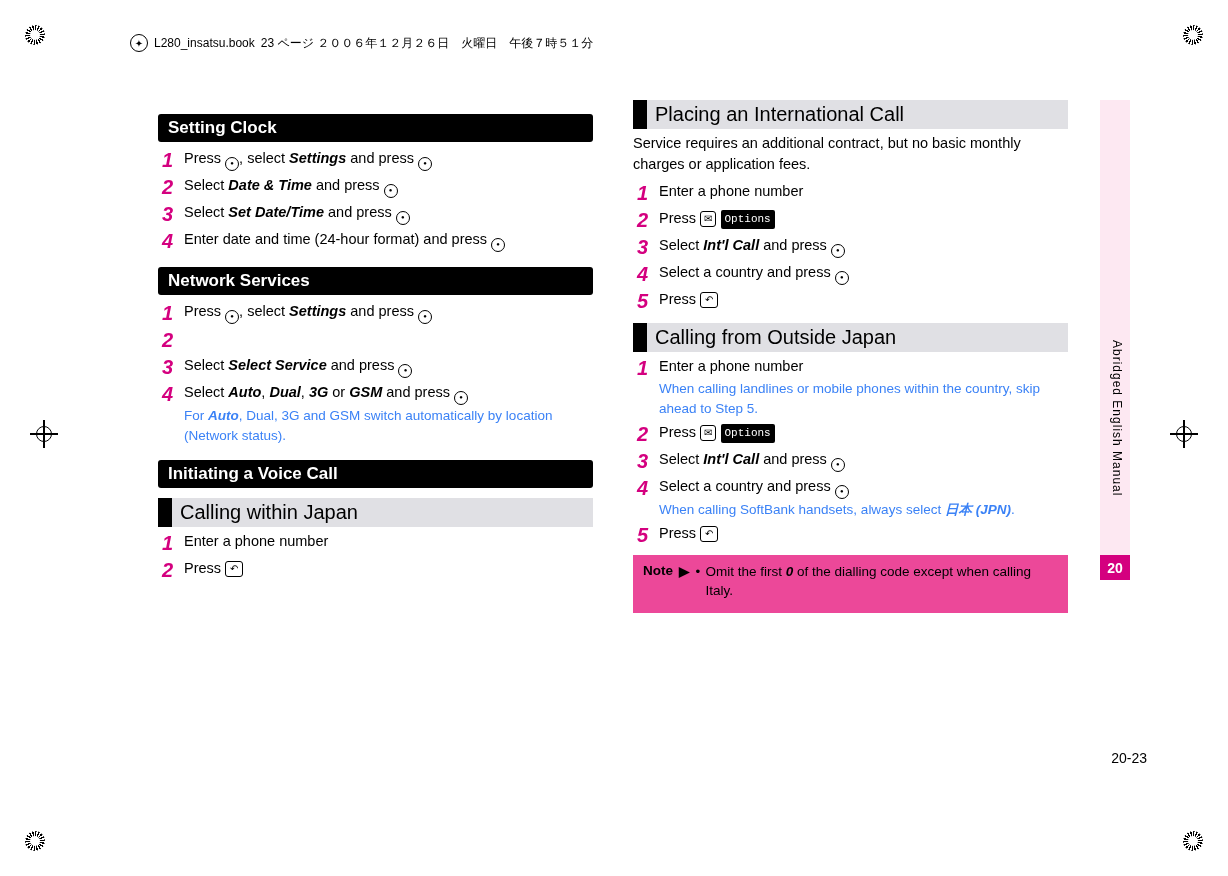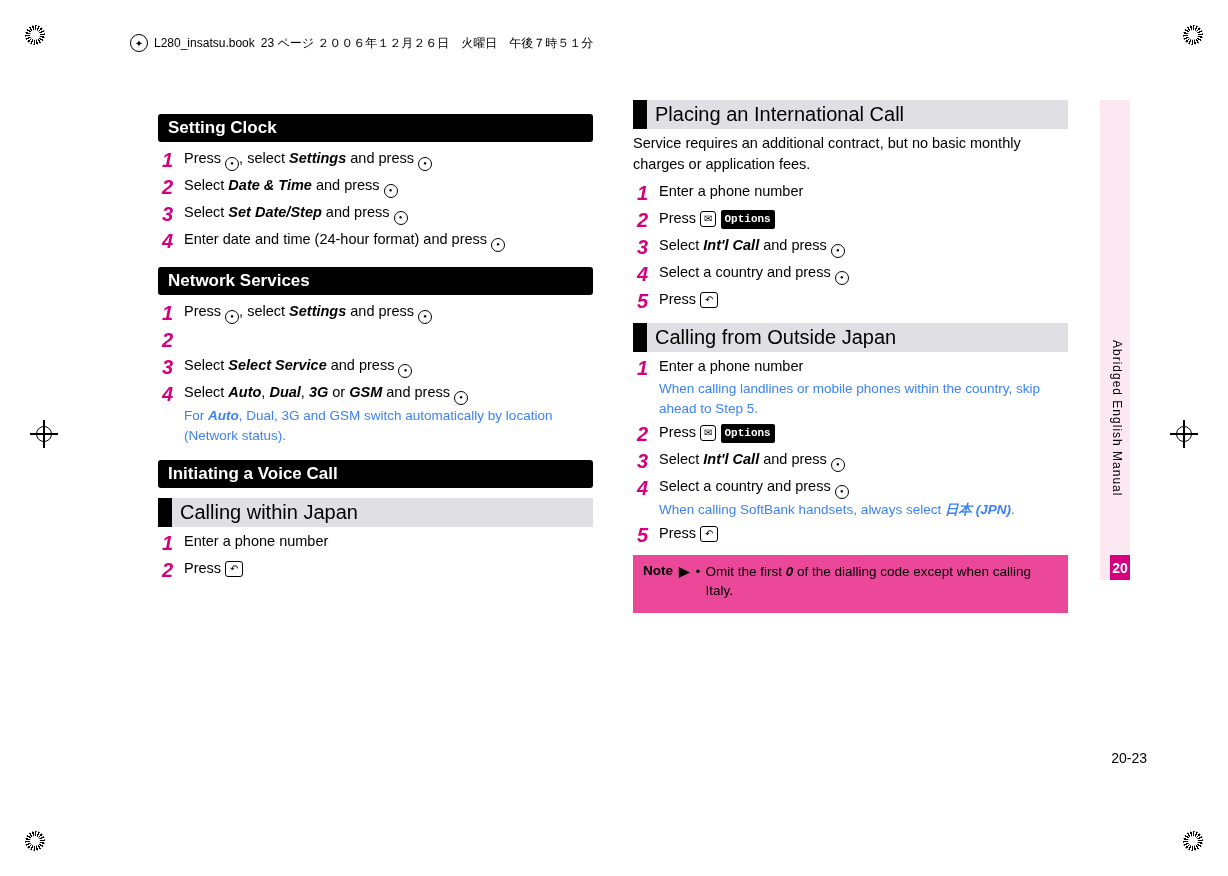--- a/index.html
+++ b/index.html
@@ -112,21 +112,21 @@
   }
   .icon-options {
     display: inline-block;
     background: #000;
     color: #fff;
     font-size: 11px;
     padding: 1px 4px;
     border-radius: 2px;
     vertical-align: 1px;
     font-family: "Courier New", monospace;
-    font-weight: bold;
+    font-weight: normal;
   }
   .bi { font-weight: bold; font-style: italic; }
   .intro { font-size: 14.5px; margin: 4px 0 6px 0; line-height: 1.45; }
   .note-box {
     background: #ec4899;
     padding: 8px 10px 10px 10px;
     margin-top: 8px;
     font-size: 13.5px;
     display: flex;
     gap: 6px;
@@ -142,21 +142,21 @@
     right: 98px;
     top: 100px;
     width: 30px;
     height: 480px;
     background: #fde8f2;
   }
   .side-tab-inner {
     position: absolute;
     right: 98px;
     top: 555px;
-    width: 20px;
+    width: 30px;
     height: 25px;
     background: #d4007f;
     color: #fff;
     font-weight: bold;
     display: flex;
     align-items: center;
     justify-content: center;
     font-size: 14px;
   }
   .side-text {
@@ -256,21 +256,21 @@
     </div>
     <div class="step">
       <span class="step-num">2</span>
       <span class="step-body">
         <span>Select </span><span class="bi">Date &amp; Time</span><span> and press </span><span class="icon-dot"></span>
       </span>
     </div>
     <div class="step">
       <span class="step-num">3</span>
       <span class="step-body">
-        <span>Select </span><span class="bi">Set Date/Step</span><span> and press </span><span class="icon-dot"></span>
+        <span>Select </span><span class="bi">Set Date/Time</span><span> and press </span><span class="icon-dot"></span>
       </span>
     </div>
     <div class="step">
       <span class="step-num">4</span>
       <span class="step-body">
         <span>Enter date and time (24-hour format) and press </span><span class="icon-dot"></span>
       </span>
     </div>
 
     <div class="section-bar">Network Services</div>

